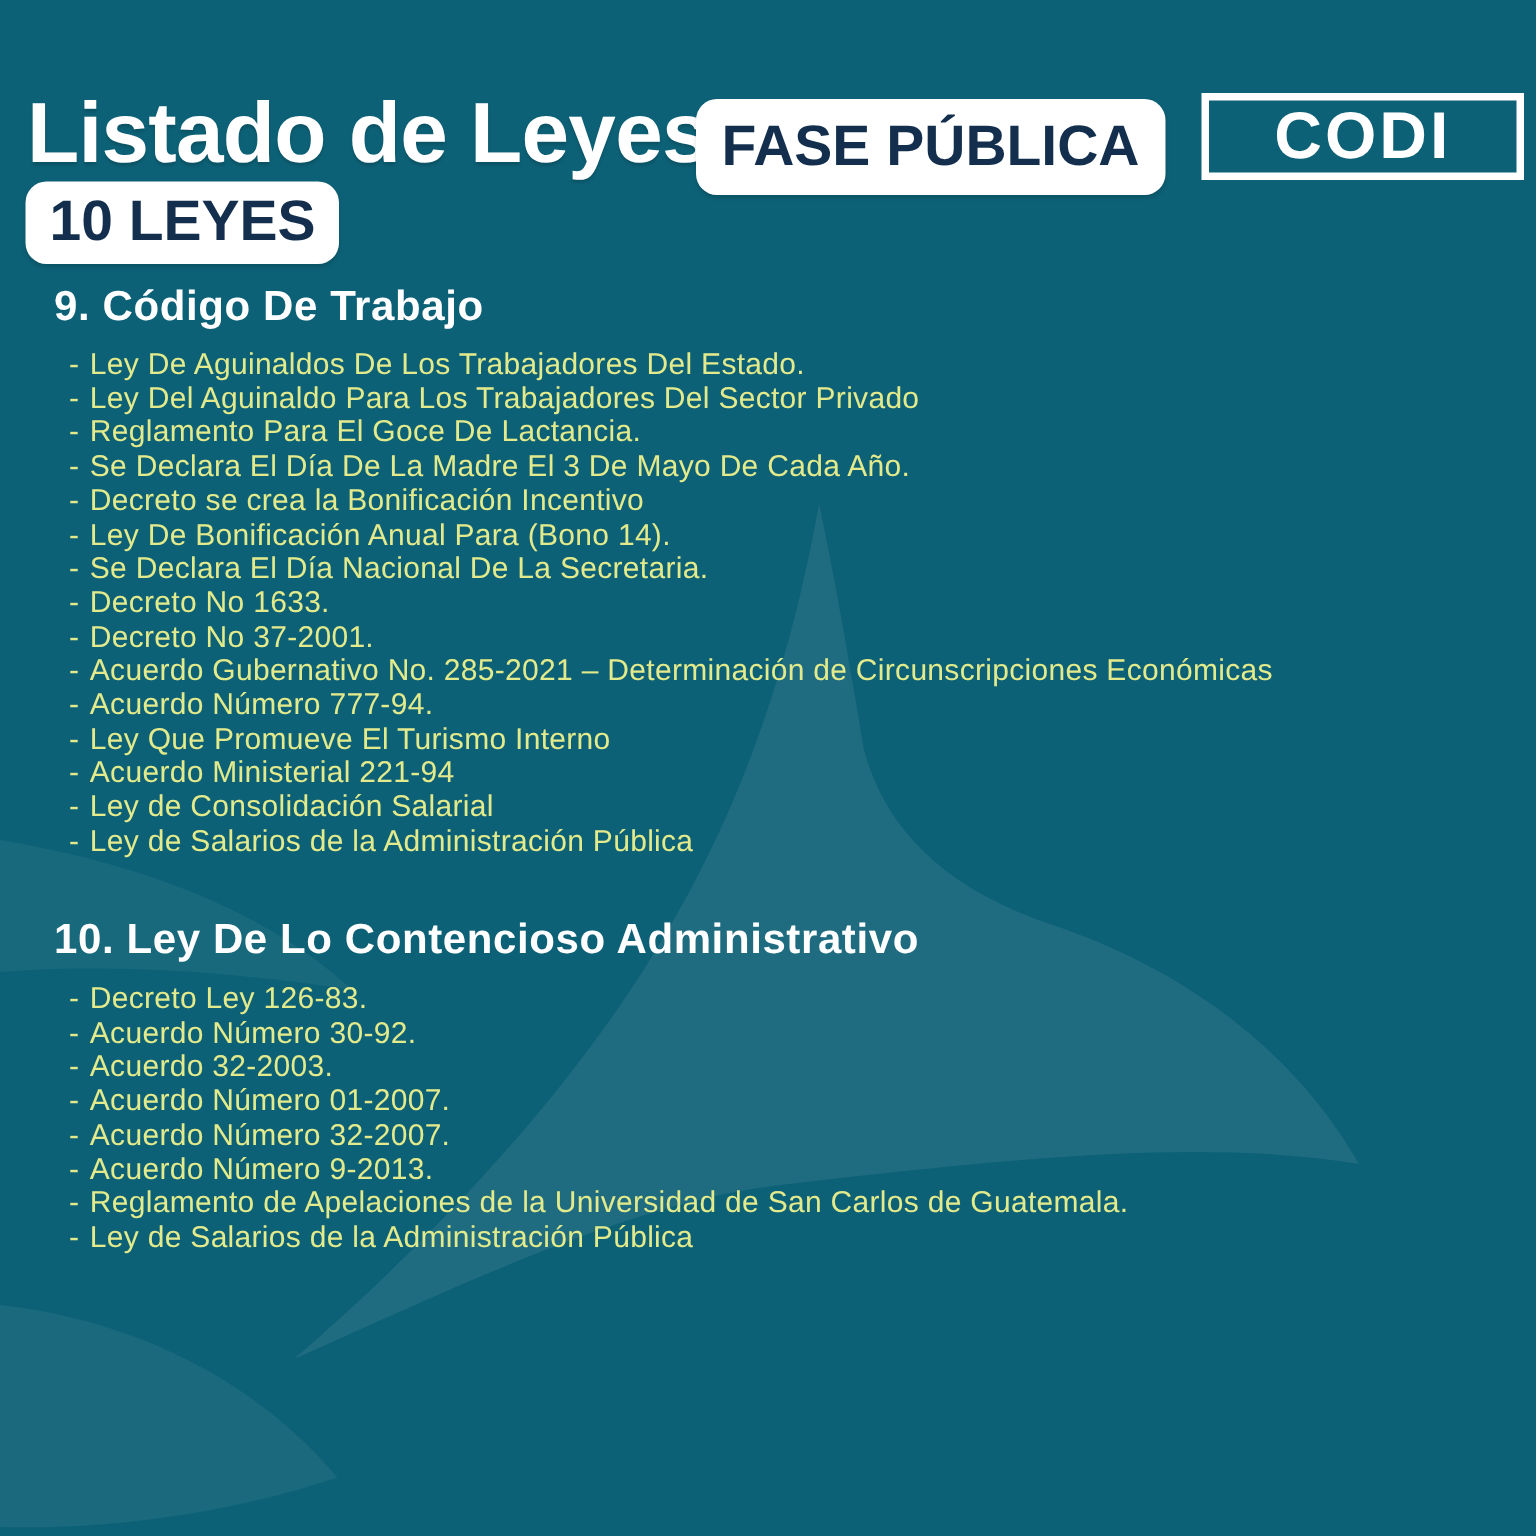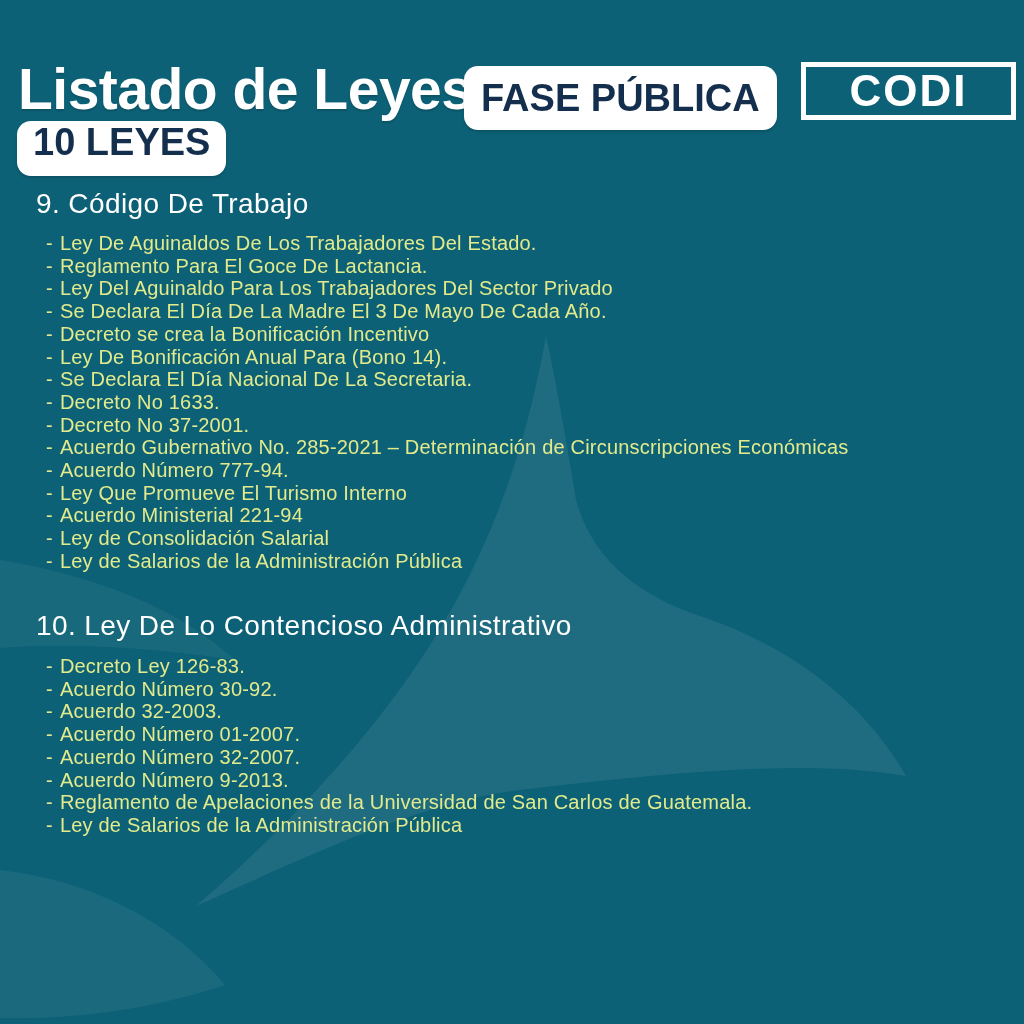--- a/index.html
+++ b/index.html
@@ -31,29 +31,29 @@
     position: absolute; left: 801px; top: 62px;
     width: 215px; height: 58px; box-sizing: border-box;
     border: 5px solid #ffffff;
     display: flex; align-items: center; justify-content: center;
     color: #ffffff; font-size: 44px; font-weight: bold; letter-spacing: 2px; text-align: center;
   }
   .badge-count {
     position: absolute; left: 17px; top: 121px; height: 55px;
     background: #ffffff; color: #142f4d;
     border-radius: 14px;
-    display: flex; align-items: flex-start;
+    display: flex; align-items: center;
     padding: 0 16px;
     font-size: 38px; font-weight: bold; white-space: nowrap;
     box-shadow: 0 2px 3px rgba(0,0,0,0.15);
   }
 
   .section-heading {
     position: absolute; left: 36px;
-    color: #ffffff; font-size: 28px; font-weight: normal;
+    color: #ffffff; font-size: 28px; font-weight: bold;
     letter-spacing: 0.4px; white-space: nowrap;
   }
   #h-sec9  { top: 188px; }
   #h-sec10 { top: 610px; }
 
   .law-list {
     position: absolute; left: 36px;
     margin: 10px; padding: 0; list-style: none;
     color: #e2ea8c; font-size: 20px; line-height: 22.7px;
     letter-spacing: 0.2px; white-space: nowrap;
@@ -93,22 +93,22 @@
 </div>
 
 <div class="badge-count">
   <span>10 LEYES</span>
 </div>
 
 <div class="section-heading" id="h-sec9">9. Código De Trabajo</div>
 
 <ul class="law-list" id="list9">
   <li><span class="marker">-</span><span>Ley De Aguinaldos De Los Trabajadores Del Estado.</span></li>
+  <li><span class="marker">-</span><span>Ley Del Aguinaldo Para Los Trabajadores Del Sector Privado</span></li>
   <li><span class="marker">-</span><span>Reglamento Para El Goce De Lactancia.</span></li>
-  <li><span class="marker">-</span><span>Ley Del Aguinaldo Para Los Trabajadores Del Sector Privado</span></li>
   <li><span class="marker">-</span><span>Se Declara El Día De La Madre El 3 De Mayo De Cada Año.</span></li>
   <li><span class="marker">-</span><span>Decreto se crea la Bonificación Incentivo</span></li>
   <li><span class="marker">-</span><span>Ley De Bonificación Anual Para (Bono 14).</span></li>
   <li><span class="marker">-</span><span>Se Declara El Día Nacional De La Secretaria.</span></li>
   <li><span class="marker">-</span><span>Decreto No 1633.</span></li>
   <li><span class="marker">-</span><span>Decreto No 37-2001.</span></li>
   <li><span class="marker">-</span><span>Acuerdo Gubernativo No. 285-2021 – Determinación de Circunscripciones Económicas</span></li>
   <li><span class="marker">-</span><span>Acuerdo Número 777-94.</span></li>
   <li><span class="marker">-</span><span>Ley Que Promueve El Turismo Interno</span></li>
   <li><span class="marker">-</span><span>Acuerdo Ministerial 221-94</span></li>

